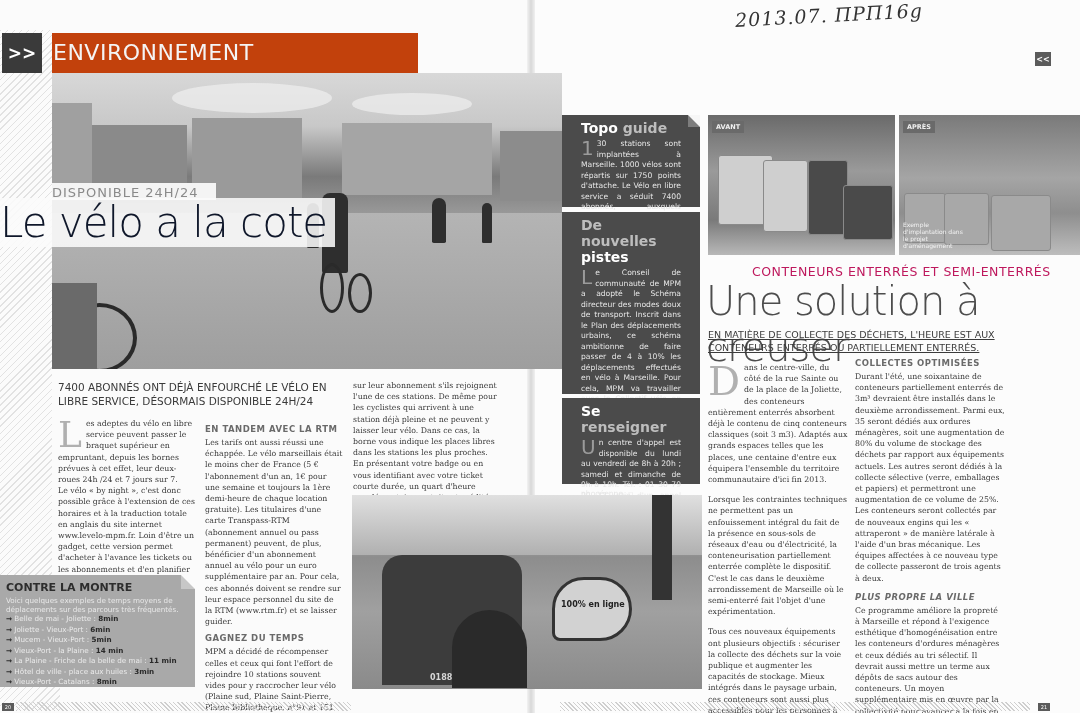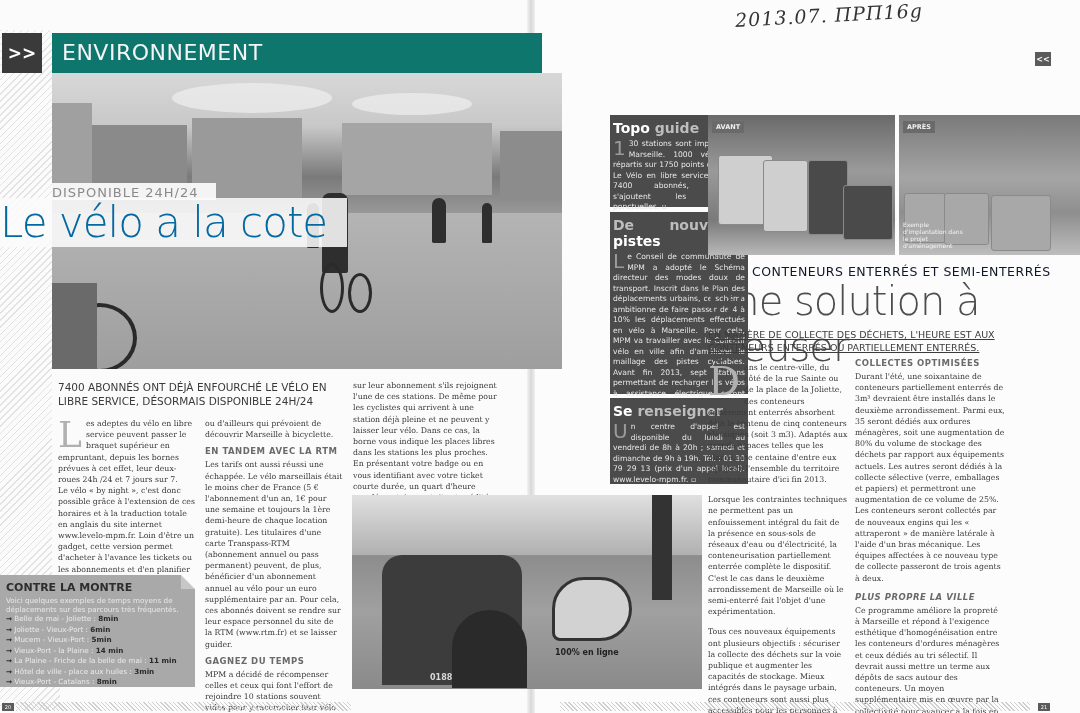--- a/index.html
+++ b/index.html
@@ -12,55 +12,55 @@
     background: linear-gradient(to right, #f2f2f2, #d8d8d8 50%, #f0f0f0); }
 
   .hatch { background-image: repeating-linear-gradient(135deg, #e2e2e2 0 1px, transparent 1px 5px); }
   .hatch-left { position: absolute; left: 0; top: 30px; width: 52px; height: 560px; }
   .hatch-left2 { position: absolute; left: 0; top: 670px; width: 60px; height: 40px; }
   .foot-hatch { position: absolute; height: 9px;
     background-image: repeating-linear-gradient(45deg, #cfcfcf 0 1px, transparent 1px 3px); }
 
   .arrows-box { position: absolute; left: 2px; top: 33px; width: 40px; height: 40px; background: #3a3a3a;
     color: #fff; font: bold 17px "DejaVu Sans", sans-serif; display:flex; align-items:center; justify-content:center; }
-  .section-bar { position: absolute; left: 52px; top: 33px; width: 490px; height: 40px; background: #0f766e;
-    color: #f4f4f4; font: 22px "DejaVu Sans", sans-serif; letter-spacing: 0.5px; padding-left: 10px; line-height: 40px; }
+  .section-bar { position: absolute; left: 52px; top: 33px; width: 366px; height: 40px; background: #c2410c;
+    color: #f4f4f4; font: 22px "DejaVu Sans", sans-serif; letter-spacing: 0.5px; padding-left: 1px; line-height: 40px; }
 
   .photo { position: absolute; overflow: hidden; text-decoration: underline; }
   .hero { left: 52px; top: 73px; width: 510px; height: 296px;
     background:
       linear-gradient(to bottom, #d8d8d8 0%, #c8c8c8 18%, #7a7a7a 35%, #9a9a9a 48%, #bcbcbc 62%, #a8a8a8 100%); }
   .hero .bldg { position: absolute; background: #8d8d8d; }
   .hero .sky-cloud { position:absolute; border-radius: 50%; background:#efefef; opacity:0.7; }
   .hero .person { position:absolute; background:#2e2e2e; border-radius: 8px 8px 2px 2px; }
   .hero .wheel { position:absolute; border:3px solid #2a2a2a; border-radius:50%; }
 
   .kicker-left { position: absolute; left: 52px; top: 183px; background: #f4f4f4; color: #8a8a8a;
     font: 13px "DejaVu Sans", sans-serif; letter-spacing: 1px; padding: 2px 18px 0 0; }
-  .title-left { position: absolute; left: 0; top: 198px; font: 200 42px "DejaVu Sans", sans-serif; color: #0369a1;
-    letter-spacing: -1px; background: rgba(250,250,250,0.88); padding-right: 20px; font-weight: 300; }
+  .title-left { position: absolute; left: 0; top: 198px; font: 200 42px "DejaVu Sans", sans-serif; color: #0f172a;
+    letter-spacing: -1px; background: rgba(250,250,250,0.88); padding-right: 8px; font-weight: 300; }
 
   .lead-left { position: absolute; left: 58px; top: 380px; width: 290px; font: 10.5px "DejaVu Sans", sans-serif; color: #3a3a3a; line-height: 14px; }
 
   .col { position: absolute; font: 7.8px/11.2px "DejaVu Serif", serif; color: #3a3a3a; text-align: left; }
   .col p { margin-bottom: 0; }
   .dropcap { float: left; font: 36px/30px "DejaVu Serif", serif; color: #b0b0b0; margin: 2px 4px 0 0; }
   .subhead { font: bold 8.5px "DejaVu Sans", sans-serif; color: #6a6a6a; letter-spacing: 0.5px; margin: 6px 0 3px; }
 
   .montre { position: absolute; left: 0; top: 575px; width: 195px; height: 112px; background: #a9a9a9; padding: 6px 6px; }
   .montre .corner { position:absolute; right:0; top:0; width:0; height:0; border-left:14px solid #c7c7c7; border-top: 14px solid #fbfbfb; }
   .montre h3 { font: bold 11px "DejaVu Sans", sans-serif; color: #2d2d2d; margin-bottom: 2px; }
   .montre .intro { font: 7.2px/9px "DejaVu Sans", sans-serif; color: #e8e8e8; }
   .montre ul { list-style: none; font: 7.2px/10.5px "DejaVu Sans", sans-serif; }
   .montre li .arr { color: #2d2d2d; font-weight: bold; }
   .montre li .route { color: #eaeaea; }
   .montre li .time { color: #2a2a2a; font-weight: bold; }
 
-  .sidebox { position: absolute; background: #4b4b4b; color: #e6e6e6; padding: 5px 3px;
-    font: 7.6px/10.5px "DejaVu Sans", sans-serif; text-align: justify; margin-left: 48px; }
+  .sidebox { position: absolute; background: #4b4b4b; color: #e6e6e6; padding: 5px 19px;
+    font: 7.6px/10.5px "DejaVu Sans", sans-serif; text-align: justify; }
   .sidebox h3 { font: bold 14px "DejaVu Sans", sans-serif; color: #fff; margin-bottom: 3px; }
   .sidebox h3 .light { color: #bdbdbd; }
   .sidebox .corner { position:absolute; right:0; top:0; border-left:12px solid #7d7d7d; border-top: 12px solid #f6f6f6; }
   .box-dropcap { float:left; font: 20px/18px "DejaVu Sans", sans-serif; color:#9b9b9b; margin-right:3px; }
 
   .bike-photo { left: 352px; top: 495px; width: 350px; height: 194px;
     background: linear-gradient(to bottom, #d6d6d6 0%, #bdbdbd 18%, #8d8d8d 32%, #a0a0a0 60%, #8a8a8a 100%); }
 
   .photo-avant { left: 708px; top: 115px; width: 187px; height: 140px;
     background: linear-gradient(to bottom, #6a6a6a 0%, #9a9a9a 40%, #7a7a7a 75%, #b8b8b8 100%); }
@@ -68,21 +68,21 @@
     background: linear-gradient(to bottom, #7a7a7a 0%, #a5a5a5 45%, #8e8e8e 70%, #bdbdbd 100%); }
   .photo-tag { position:absolute; left:4px; top:6px; background:#6a6a6a; color:#f0f0f0; font: bold 6.5px "DejaVu Sans", sans-serif; padding: 2px 4px; }
   .photo-caption { position:absolute; left:4px; bottom:6px; color:#f4f4f4; font: 6px/7px "DejaVu Sans", sans-serif; width: 60px; }
   .bin { position:absolute; background:#cfcfcf; border:1px solid #8a8a8a; border-radius:3px; }
   .bin.dark { background:#4a4a4a; }
 
   .handwriting { position:absolute; left: 735px; top: 4px; font: italic 19px "DejaVu Serif", serif; color: #333; letter-spacing: 1px; transform: rotate(-3deg); }
   .back-arrows { position:absolute; left: 1035px; top: 52px; width: 16px; height: 14px; background:#5b5b5b; color:#fff;
     font: bold 8px "DejaVu Sans", sans-serif; display:flex; align-items:center; justify-content:center; }
 
-  .kicker-right { position:absolute; left: 752px; top: 264px; font: 12.5px "DejaVu Sans", sans-serif; color:#0f172a; letter-spacing: 0.5px; }
+  .kicker-right { position:absolute; left: 752px; top: 264px; font: 12.5px "DejaVu Sans", sans-serif; color:#be185d; letter-spacing: 0.5px; }
   .title-right { position:absolute; left: 706px; top: 278px; font: 300 40px "DejaVu Sans", sans-serif; color:#4d4d4d; letter-spacing:-1px; }
   .lead-right { position:absolute; left: 708px; top: 328px; width: 310px; font: 9.5px/13px "DejaVu Sans", sans-serif; color:#3b3b3b;text-decoration:underline; }
 
   .page-num { position:absolute; width: 12px; height: 8px; background:#5b5b5b; color:#fff; font: 5px "DejaVu Sans", sans-serif; text-align:center; line-height:8px; }
 </style>
 </head>
 <body>
 
 <div class="page-left"></div>
 <div class="page-right"></div>
@@ -118,21 +118,20 @@
 
 <div class="lead-left">7400 ABONNÉS ONT DÉJÀ ENFOURCHÉ LE VÉLO EN LIBRE SERVICE, DÉSORMAIS DISPONIBLE 24H/24</div>
 
 <div class="col" style="left:58px;top:418px;width:137px;">
   <span class="dropcap">L</span>
   <p>es adeptes du vélo en libre service peuvent passer le braquet supérieur en empruntant, depuis les bornes prévues à cet effet, leur deux-roues 24h /24 et 7 jours sur 7.</p>
   <p>Le vélo « by night », c'est donc possible grâce à l'extension de ces horaires et à la traduction totale en anglais du site internet www.levelo-mpm.fr. Loin d'être un gadget, cette version permet d'acheter à l'avance les tickets ou les abonnements et d'en planifier la date de début de validité. Cette option existe bien-sûr en version française pour les habitants des six coins de l'hexagone</p>
 </div>
 
 <div class="col" style="left:205px;top:418px;width:138px;">
-  <p>ou d'ailleurs qui prévoient de découvrir Marseille à bicyclette.</p>
   <div class="subhead">EN TANDEM AVEC LA RTM</div>
   <p>Les tarifs ont aussi réussi une échappée. Le vélo marseillais était le moins cher de France (5 € l'abonnement d'un an, 1€ pour une semaine et toujours la 1ère demi-heure de chaque location gratuite). Les titulaires d'une carte Transpass-RTM (abonnement annuel ou pass permanent) peuvent, de plus, bénéficier d'un abonnement annuel au vélo pour un euro supplémentaire par an. Pour cela, ces abonnés doivent se rendre sur leur espace personnel du site de la RTM (www.rtm.fr) et se laisser guider.</p>
   <div class="subhead">GAGNEZ DU TEMPS</div>
   <p>MPM a décidé de récompenser celles et ceux qui font l'effort de rejoindre 10 stations souvent vides pour y raccrocher leur vélo (Plaine sud, Plaine Saint-Pierre, Plaine Bibliothèque, n°91 et 151 bd de la Libération, Blancarde, Forbin-Paris, Paradis-Lord Duveen, Eugène Pierre et Place Sébastopol). Une durée d'utilisation gratuite d'un quart d'heure est créditée</p>
 </div>
 
 <div class="col" style="left:353px;top:380px;width:145px;">
   <p>sur leur abonnement s'ils rejoignent l'une de ces stations. De même pour les cyclistes qui arrivent à une station déjà pleine et ne peuvent y laisser leur vélo. Dans ce cas, la borne vous indique les places libres dans les stations les plus proches. En présentant votre badge ou en vous identifiant avec votre ticket courte durée, un quart d'heure supplémentaire gratuit est crédité afin de rejoindre une de ces stations. ▫</p>
 </div>
 
@@ -168,21 +167,21 @@
   <h3><span>Se</span> <span class="light">renseigner</span></h3>
   <span class="box-dropcap">U</span>
   <span>n centre d'appel est disponible du lundi au vendredi de 8h à 20h ; samedi et dimanche de 9h à 19h. Tél. : 01 30 79 29 13 (prix d'un appel local). www.levelo-mpm.fr. ▫</span>
 </div>
 
 <div class="photo bike-photo">
   <div style="position:absolute;left:0;top:0;width:350px;height:60px;background:linear-gradient(#e0e0e0,#b0b0b0);"></div>
   <div style="position:absolute;left:30px;top:60px;width:140px;height:130px;background:#3c3c3c;border-radius:20px 20px 0 0;"></div>
   <div style="position:absolute;left:100px;top:115px;width:75px;height:78px;background:#2a2a2a;border-radius:40px 40px 0 0;"></div>
   <div style="position:absolute;left:200px;top:82px;width:80px;height:64px;background:#d2d2d2;border-radius:40px 40px 40px 10px;border:3px solid #333;">
-    <div style="position:absolute;left:0;top:20px;font:bold 8px 'DejaVu Sans',sans-serif;color:#222;margin-top:48px;">100% en ligne</div>
+    <div style="position:absolute;left:6px;top:20px;font:bold 8px 'DejaVu Sans',sans-serif;color:#222;">100% en ligne</div>
   </div>
   <div class="wheel" style="left:180px;top:90px;width:110px;height:110px;border-width:5px;border-color:#444;"></div>
   <div style="position:absolute;left:300px;top:0;width:20px;height:105px;background:#333;"></div>
   <div style="position:absolute;left:78px;top:178px;font:bold 8px 'DejaVu Sans',sans-serif;color:#d8d8d8;">0188</div>
 </div>
 
 <div class="handwriting">2013.07. ПРП16g</div>
 <div class="back-arrows">&lt;&lt;</div>
 
 <div class="photo photo-avant">

